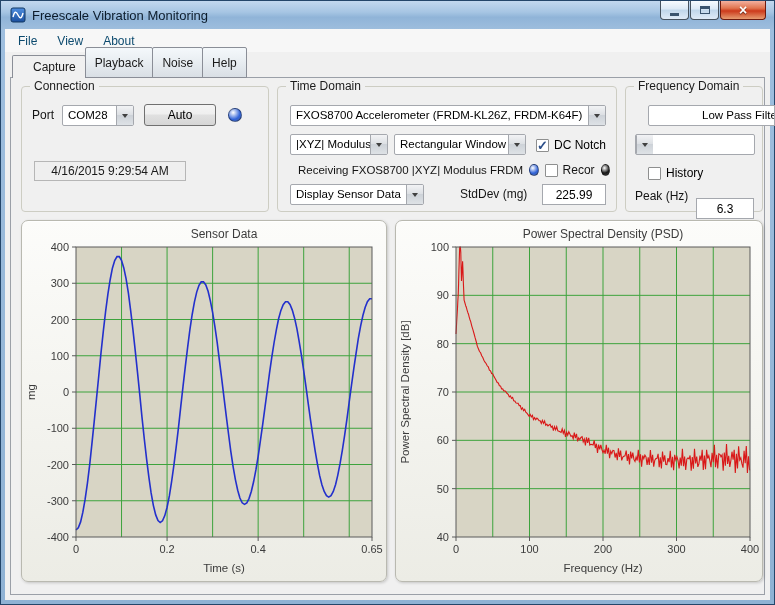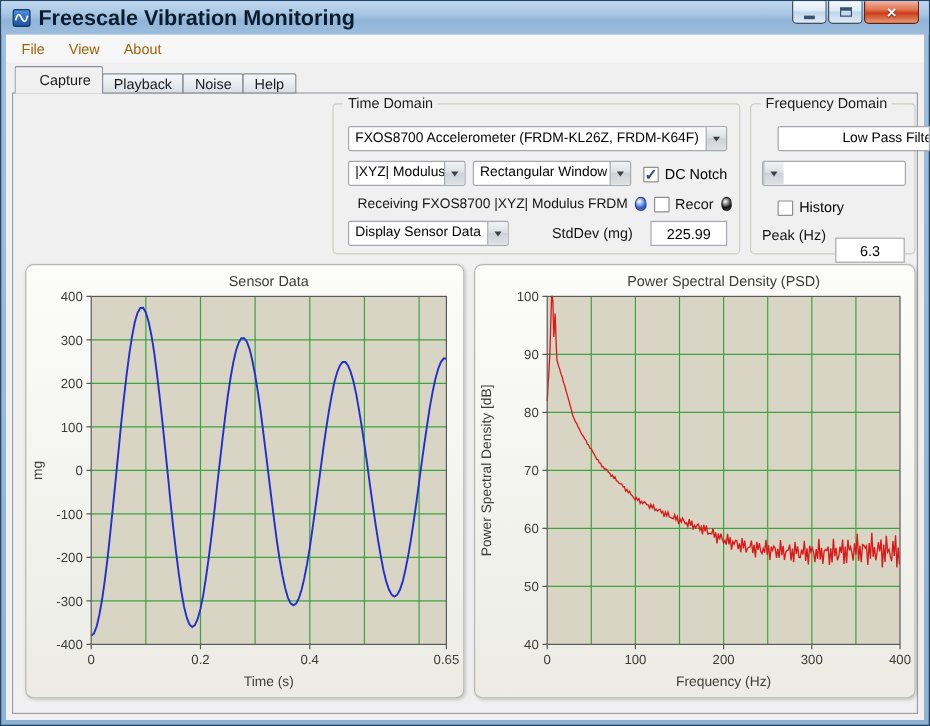--- a/index.html
+++ b/index.html
@@ -1,31 +1,31 @@
 <!DOCTYPE html>
 <html><head>
 <meta charset="utf-8">
 <style>
   *{margin:0;padding:0;box-sizing:border-box;}
   html,body{width:775px;height:605px;overflow:hidden;}
   body{font-family:"Liberation Sans",sans-serif;background:#6e6e6e;}
   .window{position:absolute;left:0;top:0;width:775px;height:605px;background:linear-gradient(#9FBFDF,#8FB2D4);border:1px solid #24466A;}
   .titlebar{position:absolute;left:0;top:0;right:0;height:28px;display:flex;align-items:center;padding-left:9px;gap:6px;background:linear-gradient(180deg,#C2D8EF,#A6C5E3 40%,#90B4D8 58%,#9DBDDD);}
-  .title-text{font-size:18px;color:#0c1c2c;white-space:nowrap;font-weight:bold;}
+  .title-text{font-size:13px;color:#0c1c2c;white-space:nowrap;}
   .winbtns{position:absolute;top:0;right:8px;display:flex;gap:1px;z-index:10;}
   .winbtn{width:29px;height:19px;border:1px solid #46525E;border-top:none;border-radius:0 0 4px 4px;display:flex;align-items:center;justify-content:center;background:linear-gradient(#F8FBFE,#DCE9F5 45%,#C0D6EA 50%,#DFEBF7);cursor:default;}
   .winbtn.close{width:46px;border-color:#6E1A0E;background:linear-gradient(#F2B09F,#E0744F 40%,#CC3A1C 55%,#E69C71);}
   .glyph-min{width:9px;height:3px;background:#39536D;margin-top:8px;}
   .glyph-max{width:10px;height:8px;border:1px solid #39536D;border-top-width:3px;}
   .glyph-close{color:#fff;font-size:14px;font-weight:bold;line-height:1;text-shadow:0 1px 1px rgba(0,0,0,.55);}
   .client{position:absolute;left:4px;right:4px;top:28px;bottom:4px;background:#F0F0F0;}
   .menubar{position:absolute;top:0;left:0;right:0;height:23px;background:#F7F7F7;display:flex;align-items:center;padding-left:3px;}
-  .menu-item{font-size:12px;color:#a16207;padding:4px 10px;cursor:default;}
+  .menu-item{font-size:12px;color:#0c4a6e;padding:4px 10px;cursor:default;}
   .tabstrip{position:absolute;top:26px;left:7px;height:23px;z-index:3;display:flex;align-items:flex-end;}
-  .tab{height:17px;display:flex;align-items:center;padding:0 9px;font-size:12px;color:#1a1a1a;background:linear-gradient(#F4F8FB,#E9EEF2 45%,#D9DFE5);border:1px solid #8A8E97;border-radius:2px 2px 0 0;cursor:default;}
+  .tab{height:31px;display:flex;align-items:center;padding:0 9px;font-size:12px;color:#1a1a1a;background:linear-gradient(#F4F8FB,#E9EEF2 45%,#D9DFE5);border:1px solid #8A8E97;border-radius:2px 2px 0 0;cursor:default;}
   .tab+.tab{margin-left:-1px;}
   .tab.active{height:23px;background:#F0F0F0;border-bottom:none;position:relative;z-index:4;padding-left:20px;}
   .tabpage{position:absolute;top:48px;left:5px;right:5px;bottom:5px;background:#F0F0F0;border:1px solid #9BA0A8;z-index:1;}
   .groupbox{position:absolute;border:1px solid #CDCDC3;border-radius:4px;top:8px;height:126px;}
   .gb-title{position:absolute;top:-8px;left:8px;background:#F0F0F0;padding:0 4px;font-size:12px;color:#1c1c1c;white-space:nowrap;}
   .gb-connection{left:10px;width:248px;}
   .gb-time{left:266px;width:340px;}
   .gb-freq{left:614px;width:138px;}
   .lbl{position:absolute;font-size:12px;color:#141414;line-height:21px;white-space:nowrap;}
   .combo{position:absolute;height:21px;background:#fff;border:1px solid #A5A8AE;border-radius:2px;display:flex;align-items:stretch;cursor:default;overflow:hidden;}
@@ -94,20 +94,33 @@
       <div class="tab">
           <span>Noise</span>
         </div>
       <div class="tab">
           <span>Help</span>
         </div>
     </div>
 
     <div class="tabpage">
 
+      <div class="groupbox gb-connection">
+        <span class="gb-title">Connection</span>
+        <span class="lbl" style="left:10px;top:18px;">Port</span>
+        <div class="combo" style="left:40px;top:18px;width:72px;">
+          <span class="combo-text">COM28</span>
+          <span class="combo-btn">
+              <span class="tri"></span>
+            </span>
+        </div>
+        <div class="button" style="left:122px;top:17px;width:72px;">Auto</div>
+        <span class="led abs" style="left: 206px; top: 21px; width: 14px; height: 14px; background: radial-gradient(circle at 35% 30%, rgba(255, 255, 255, 0.95) 0%, rgb(47, 98, 216) 60%, rgba(0, 0, 0, 0.55) 130%);"></span>
+        <div class="valuebox datebox" style="left:12px;top:74px;width:152px;height:20px;">4/16/2015 9:29:54 AM</div>
+      </div>
 
       <div class="groupbox gb-time">
         <span class="gb-title">Time Domain</span>
         <div class="combo" style="left:12px;top:18px;width:316px;">
           <span class="combo-text">FXOS8700 Accelerometer (FRDM-KL26Z, FRDM-K64F)</span>
           <span class="combo-btn">
               <span class="tri"></span>
             </span>
         </div>
         <div class="combo" style="left:116px;top:47px;width:132px;">

